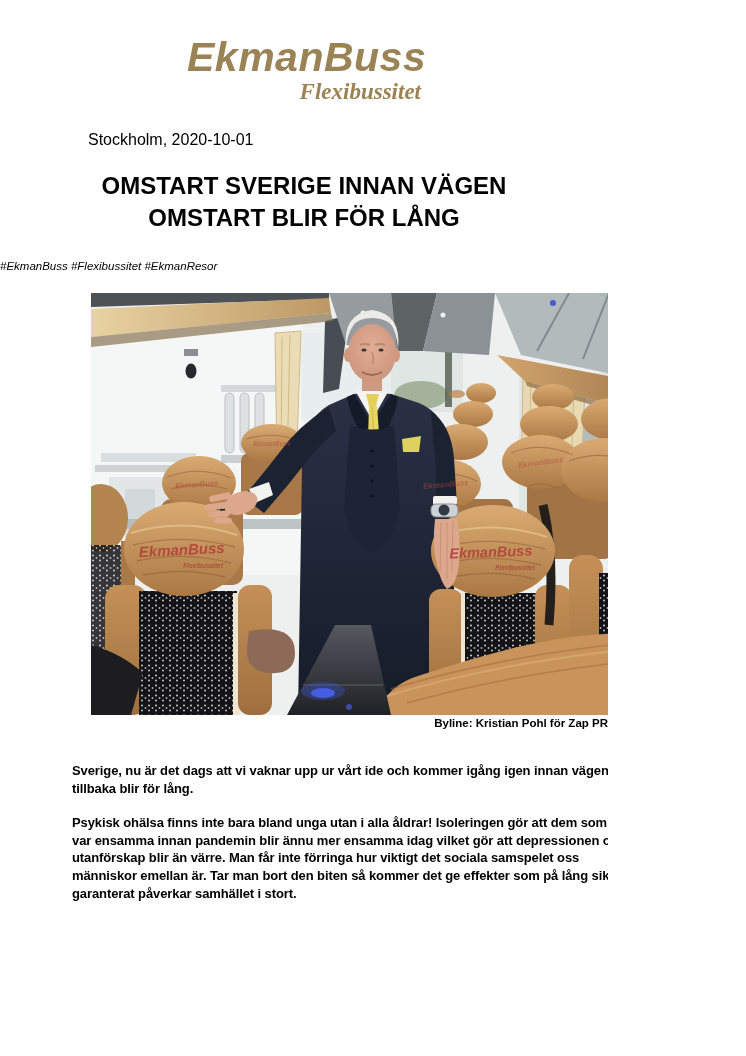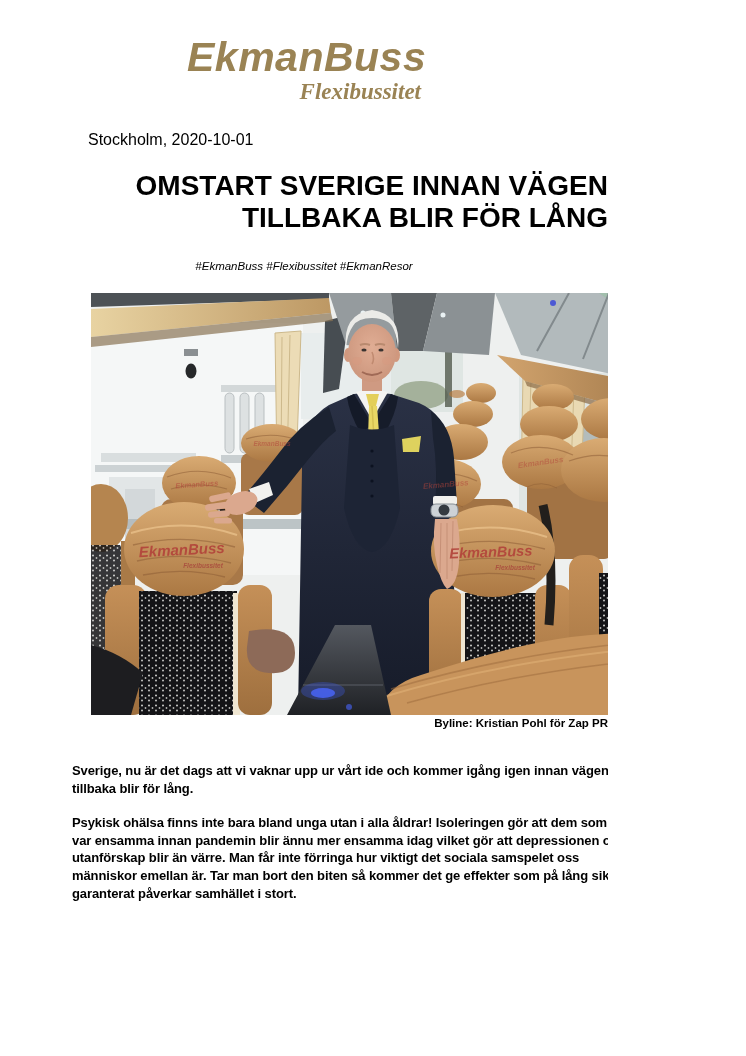--- a/index.html
+++ b/index.html
@@ -12,25 +12,25 @@
   .logo-brand{
     font-family:"Liberation Sans",sans-serif;font-weight:bold;font-style:italic;
     font-size:41px;line-height:42px;color:#9a8354;letter-spacing:.5px;white-space:nowrap;
   }
   .logo-tagline{
     font-family:"Liberation Serif",serif;font-style:italic;font-weight:bold;
     font-size:23px;line-height:24px;color:#9a8354;text-align:right;margin-top:2px;
   }
   .dateline{position:absolute;top:132px;left:88px;font-size:16px;line-height:15px;}
   .title{
-    position:absolute;top:170px;left:0;right:0;text-align:right;
-    font-size:28px;font-weight:bold;line-height:32px;letter-spacing:0;
+    position:absolute;top:170px;left:0;right:0;text-align:center;
+    font-size:24px;font-weight:bold;line-height:32px;letter-spacing:0;
   }
   .hashtags{
-    position:absolute;top:259px;left:0;right:0;text-align:center;
+    position:absolute;top:259px;left:0;right:0;text-align:left;
     font-style:italic;font-size:11.5px;line-height:14px;
   }
   .photo{
     position:absolute;top:293px;left:91px;width:564px;height:422px;overflow:hidden;background:#eef0ef;
   }
   .caption{
     position:absolute;top:716px;left:0;right:0;text-align:right;
     font-weight:bold;font-size:11.5px;line-height:14px;
   }
   .bodytext{
@@ -51,21 +51,21 @@
     <div class="logo-inner">
       <div class="logo-brand">EkmanBuss</div>
       <div class="logo-tagline">Flexibussitet</div>
     </div>
   </div>
 
   <div class="dateline">Stockholm, 2020-10-01</div>
 
   <div class="title">
     <div>OMSTART SVERIGE INNAN VÄGEN</div>
-    <div>TILLBAKA BLIR FÖR LÅNG</div>
+    <div>OMSTART BLIR FÖR LÅNG</div>
   </div>
 
   <div class="hashtags">#EkmanBuss #Flexibussitet #EkmanResor</div>
 
   <div class="photo">
     <svg width="564" height="422" viewBox="0 0 564 422" xmlns="http://www.w3.org/2000/svg">
       <defs>
         <linearGradient id="headGrad" x1="0" y1="0" x2="0" y2="1">
           <stop offset="0" stop-color="#d9ab73"></stop>
             <stop offset="1" stop-color="#ab7843"></stop>

